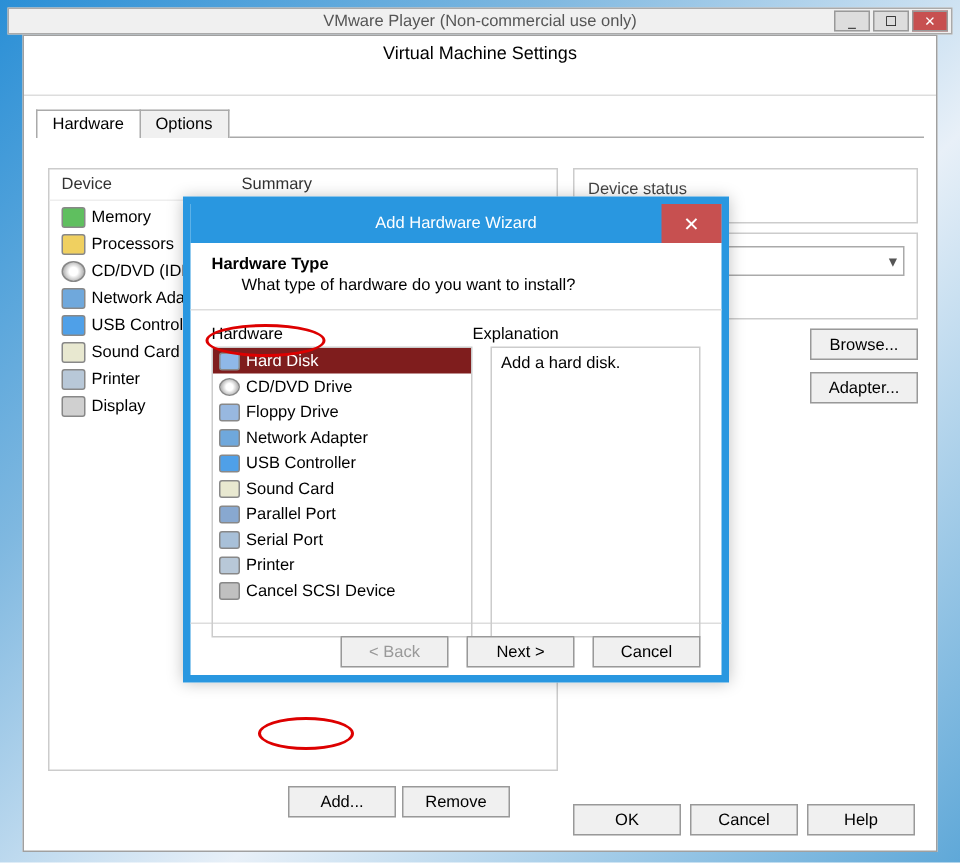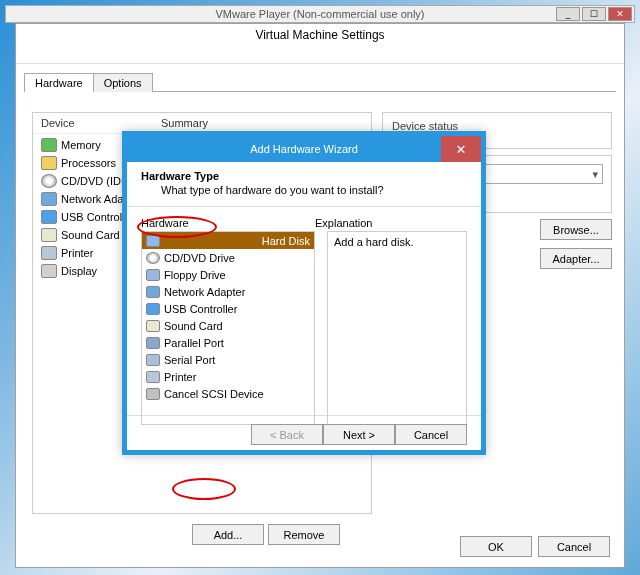--- a/index.html
+++ b/index.html
@@ -62,25 +62,25 @@
 .wiz-title-txt { flex: 1; text-align: center; }
 .wiz-close { position: absolute; right: 0; top: 0; width: 40px; height: 26px; background: #c75050; color: #fff; display: flex; align-items: center; justify-content: center; font-size: 13px; cursor: pointer; }
 .wiz-head { padding: 8px 14px 10px 14px; border-bottom: 1px solid #ddd; }
 .wiz-head .t1 { font-weight: bold; }
 .wiz-head .t2 { padding-left: 20px; margin-top: 2px; }
 .wiz-body { display: flex; padding: 10px 14px 4px 14px; height: 208px; }
 .hw-box { width: 174px; border: 1px solid #ccc; height: 194px; margin-top: 2px; }
 .hw-label { margin-bottom: 0px; }
 .hw-item { display: flex; align-items: center; padding: 1px 4px; height: 17px; cursor: pointer; }
 .hw-item .ico { width: 14px; height: 12px; margin-right: 4px; }
-.hw-item.sel { background: #a16207; color: #fff; justify-content: space-between; }
+.hw-item.sel { background: #7f1d1d; color: #fff; }
 .exp-box { flex: 1; border: 1px solid #ccc; height: 194px; margin-left: 12px; margin-top: 2px; padding: 4px 6px; }
 .exp-label { margin-bottom: 0; }
 .exp-col { width: 170px; }
-.wiz-foot { display: flex; justify-content: flex-end; gap: 0; padding: 8px 14px; border-top: 1px solid #ddd; }
+.wiz-foot { display: flex; justify-content: flex-end; gap: 12px; padding: 8px 14px; border-top: 1px solid #ddd; }
 .btn[disabled] { color: #999; }
 
 
 .ring { position: absolute; border: 2px solid #d00; border-radius: 50%; pointer-events: none; }
 .ring1 { left: 137px; top: 216px; width: 80px; height: 22px; }
 .ring2 { left: 172px; top: 478px; width: 64px; height: 22px; }
 .dropdown-stub { width: 100%; height: 20px; border: 1px solid #aaa; display: flex; align-items: center; justify-content: flex-end; padding-right: 4px; background: #fff; }
 .dropdown-stub::after { content: '▾'; color: #555; }
 </style>
 </head>
@@ -173,20 +173,21 @@
 
     <div class="add-remove">
       <button class="btn">Add...</button>
       <button class="btn">Remove</button>
     </div>
   </div>
 
   <div class="bottom-btns">
     <button class="btn">OK</button>
     <button class="btn">Cancel</button>
+    <button class="btn">Help</button>
   </div>
 </div>
 
 <div class="wizard">
   <div class="wiz-title">
     <div class="wiz-title-txt">Add Hardware Wizard</div>
     <div class="wiz-close">✕</div>
   </div>
   <div class="wiz-head">
     <div class="t1">Hardware Type</div>

